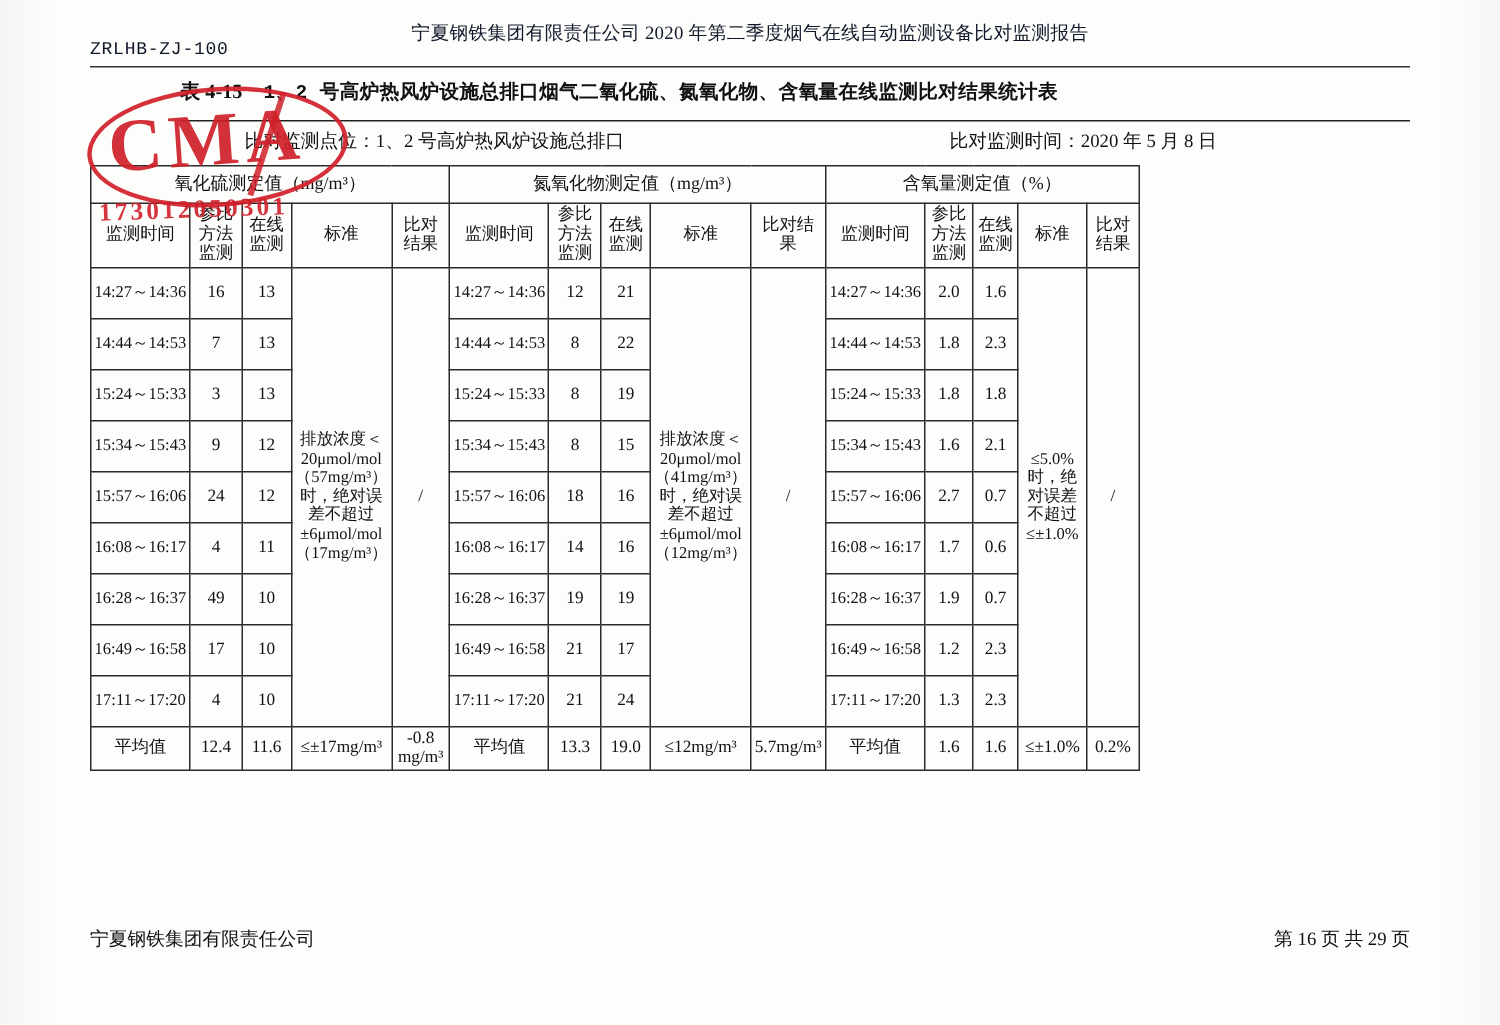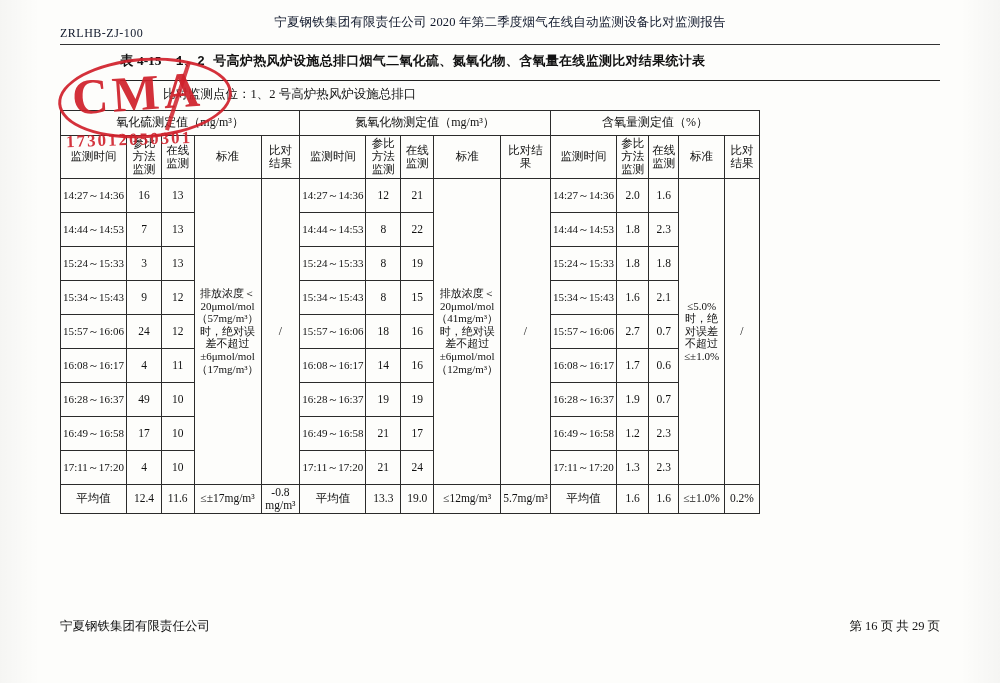--- a/index.html
+++ b/index.html
@@ -21,21 +21,21 @@
     background:linear-gradient(90deg, rgba(0,0,0,0.03), rgba(0,0,0,0) 4%, rgba(0,0,0,0) 96%, rgba(0,0,0,0.03));
     pointer-events:none;
   }
   .header{
     position:absolute;top:14px;left:60px;right:60px;
     font-size:12.5px;text-align:center;color:#0f172a;
     letter-spacing:0.2px;
   }
   .header .doccode{
     position:absolute;left:0;top:12px;
-    font-family:Liberation Serif, serif;
+    font-family:Liberation Mono, monospace;
     font-size:12px;letter-spacing:0.5px;
   }
   .hline{
     position:absolute;left:60px;right:60px;top:44px;
     border-top:1px solid #333;
   }
   .title-row{
     position:absolute;top:52px;left:120px;right:60px;
     display:flex;align-items:baseline;gap:14px;
     font-weight:bold;font-size:14.5px;
@@ -130,20 +130,21 @@
   <div class="hline"></div>
 
   <div class="title-row">
     <span class="tblno">表 4-15</span>
     <span class="ttl">1、2 号高炉热风炉设施总排口烟气二氧化硫、氮氧化物、含氧量在线监测比对结果统计表</span>
   </div>
   <div class="subline"></div>
 
   <div class="meta">
     <div class="left">比对监测点位：1、2 号高炉热风炉设施总排口</div>
+    <div class="right">比对监测时间：2020 年 5 月 8 日</div>
   </div>
 
   <table class="main">
     <tbody>
         <tr>
       <td class="grouphdr" colspan="5">氧化硫测定值（mg/m³）</td>
       <td class="grouphdr" colspan="5">氮氧化物测定值（mg/m³）</td>
       <td class="grouphdr" colspan="5">含氧量测定值（%）</td>
     </tr>
     <tr>

